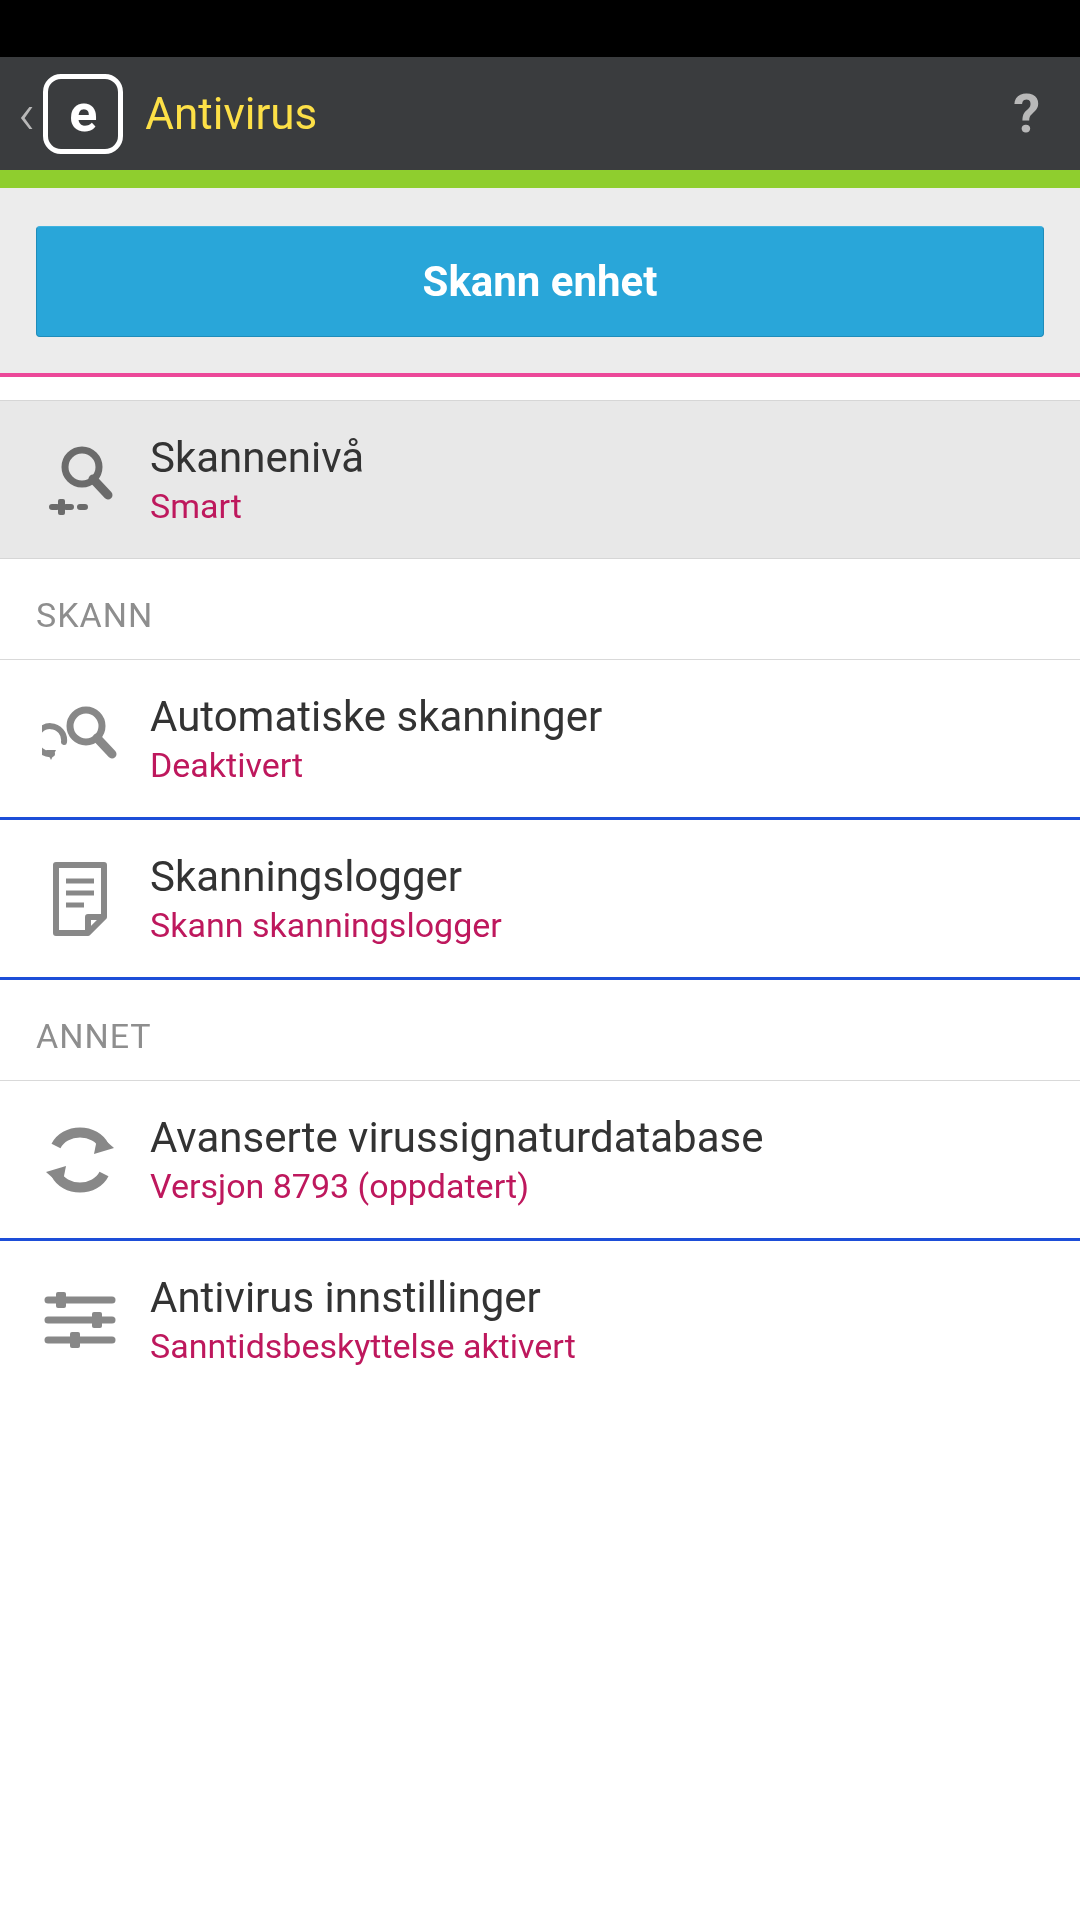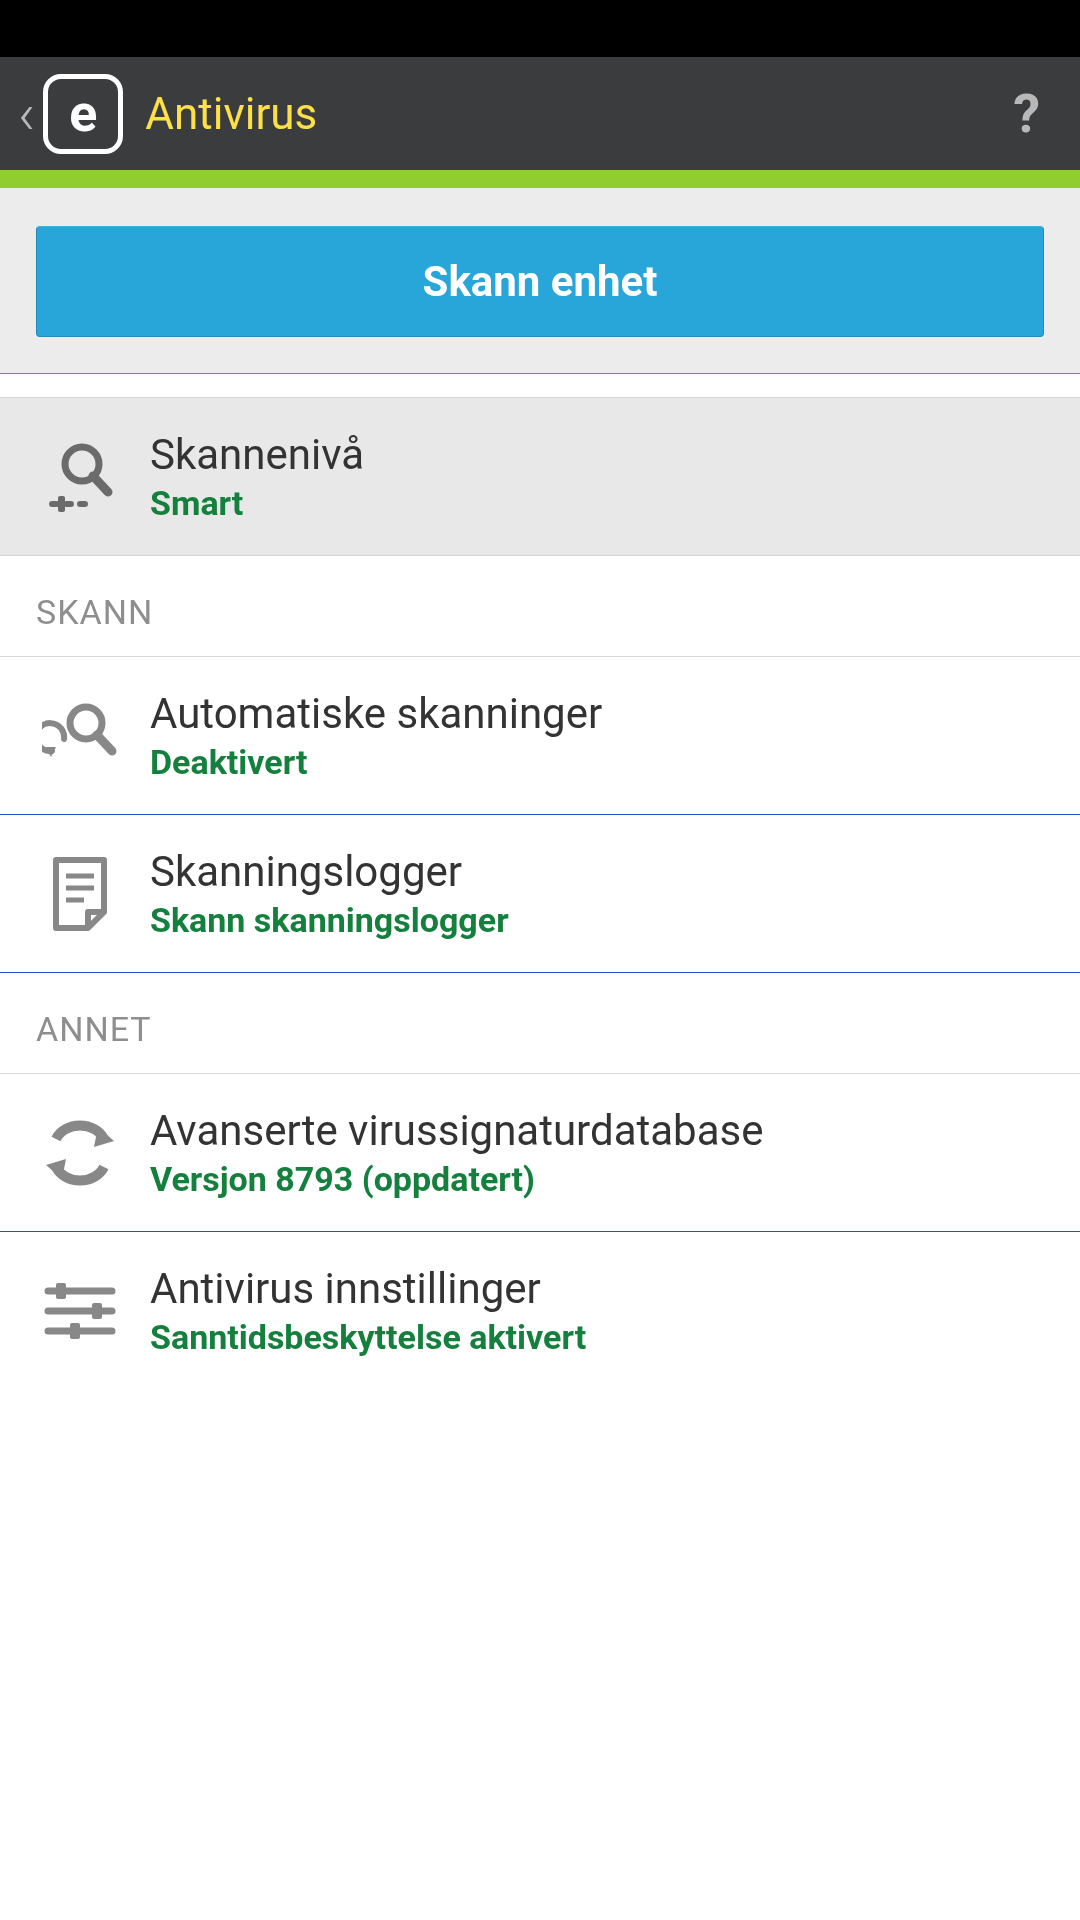--- a/index.html
+++ b/index.html
@@ -57,21 +57,21 @@
     font-weight: 700;
     padding: 0 22px;
   }
   .green-strip {
     height: 18px;
     background: #8fce2e;
   }
   .scan-button-wrap {
     background: #ececec;
     padding: 38px 36px 36px 36px;
-    border-bottom: 1px solid #ec4899;
+    border-bottom: 4px solid #ec4899;
   }
   .scan-button {
     background: #29a6d9;
     border: 1px solid #1f8cba;
     border-top-color: #3fb3e0;
     color: #ffffff;
     font-size: 42px;
     font-weight: 700;
     text-align: center;
     padding: 30px 0;
@@ -80,43 +80,43 @@
   .scan-level-panel {
     background: #e8e8e8;
     border-top: 1px solid #d6d6d6;
     border-bottom: 1px solid #d6d6d6;
     margin-top: 23px;
   }
   .list-item {
     display: flex;
     align-items: center;
     padding: 32px 30px 32px 30px;
-    border-bottom: 1px solid #1d4ed8;
+    border-bottom: 3px solid #1d4ed8;
     background: #ffffff;
   }
   .list-item.no-bg { background: transparent; }
   .item-icon {
     width: 100px;
     display: flex;
     align-items: center;
     justify-content: center;
     flex-shrink: 0;
     margin-right: 20px;
   }
   .item-text { flex: 1; }
   .item-title {
     color: #333333;
     font-size: 42px;
     font-weight: 400;
     margin-bottom: 4px;
   }
   .item-sub {
-    color: #15803d;
+    color: #be185d;
     font-size: 34px;
-    font-weight: 700;
+    font-weight: 400;
   }
   .section-header {
     color: #8e8e8e;
     font-size: 34px;
     font-weight: 400;
     letter-spacing: 1px;
     padding: 36px 36px 24px 36px;
     border-bottom: 1px solid #d9d9d9;
     background: #ffffff;
   }

